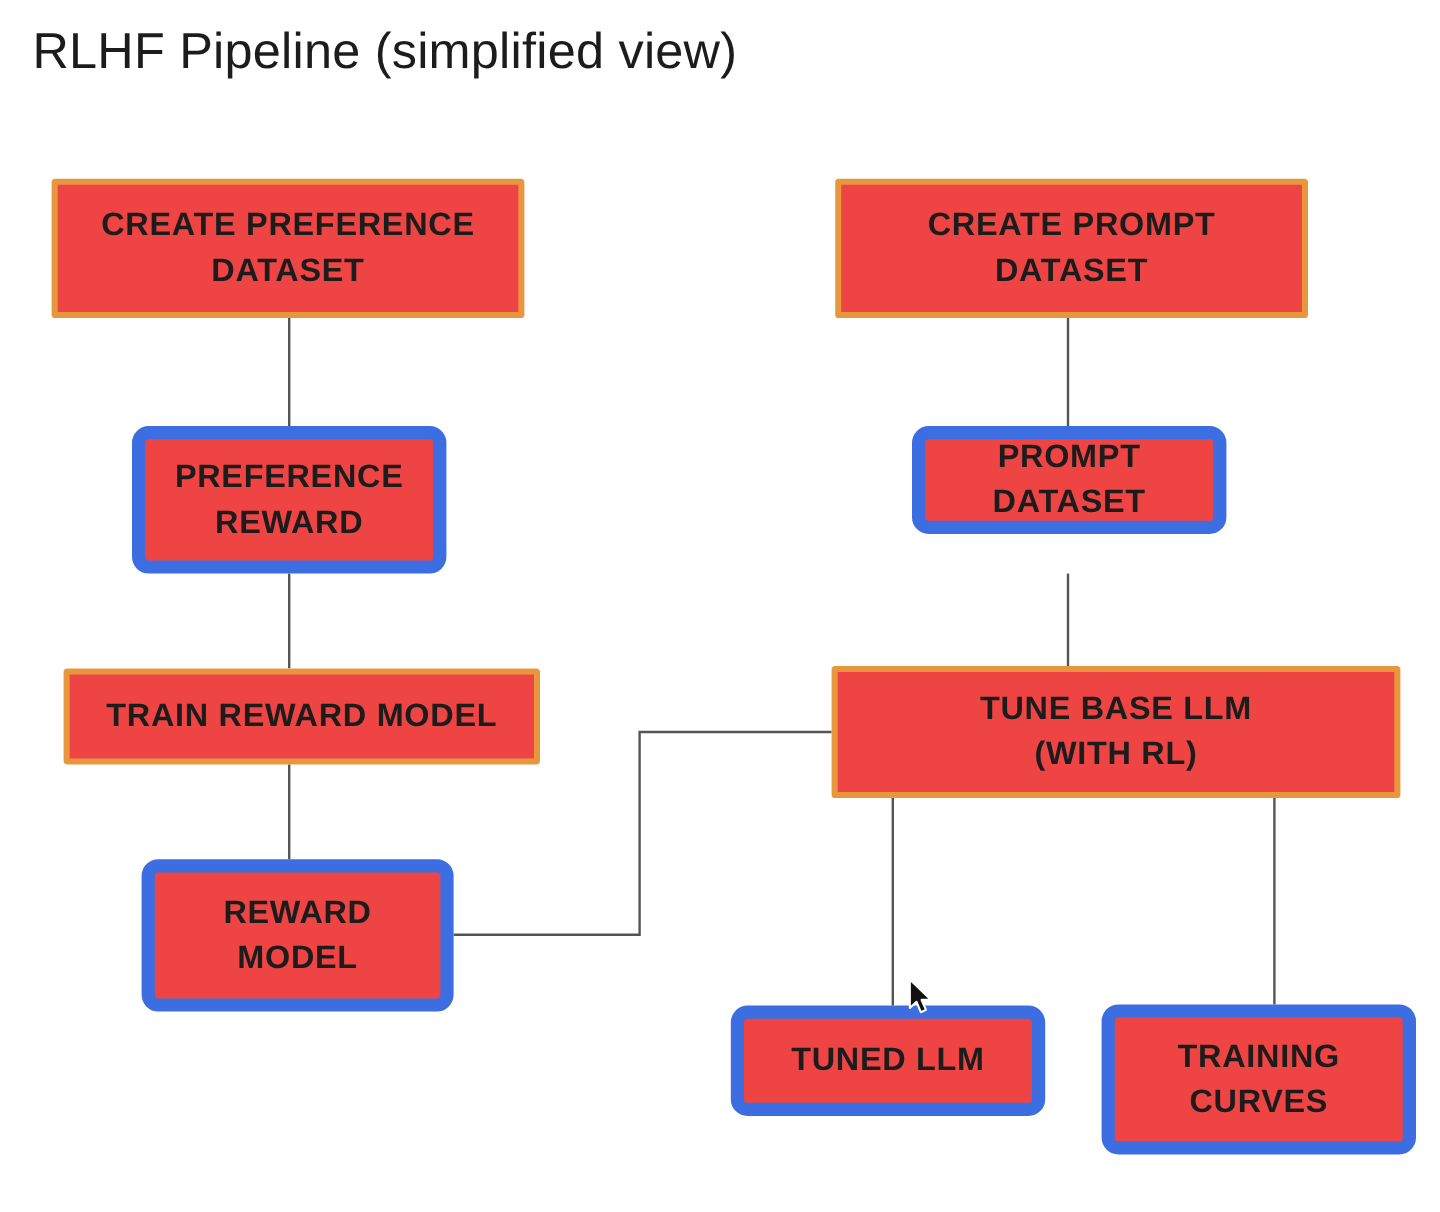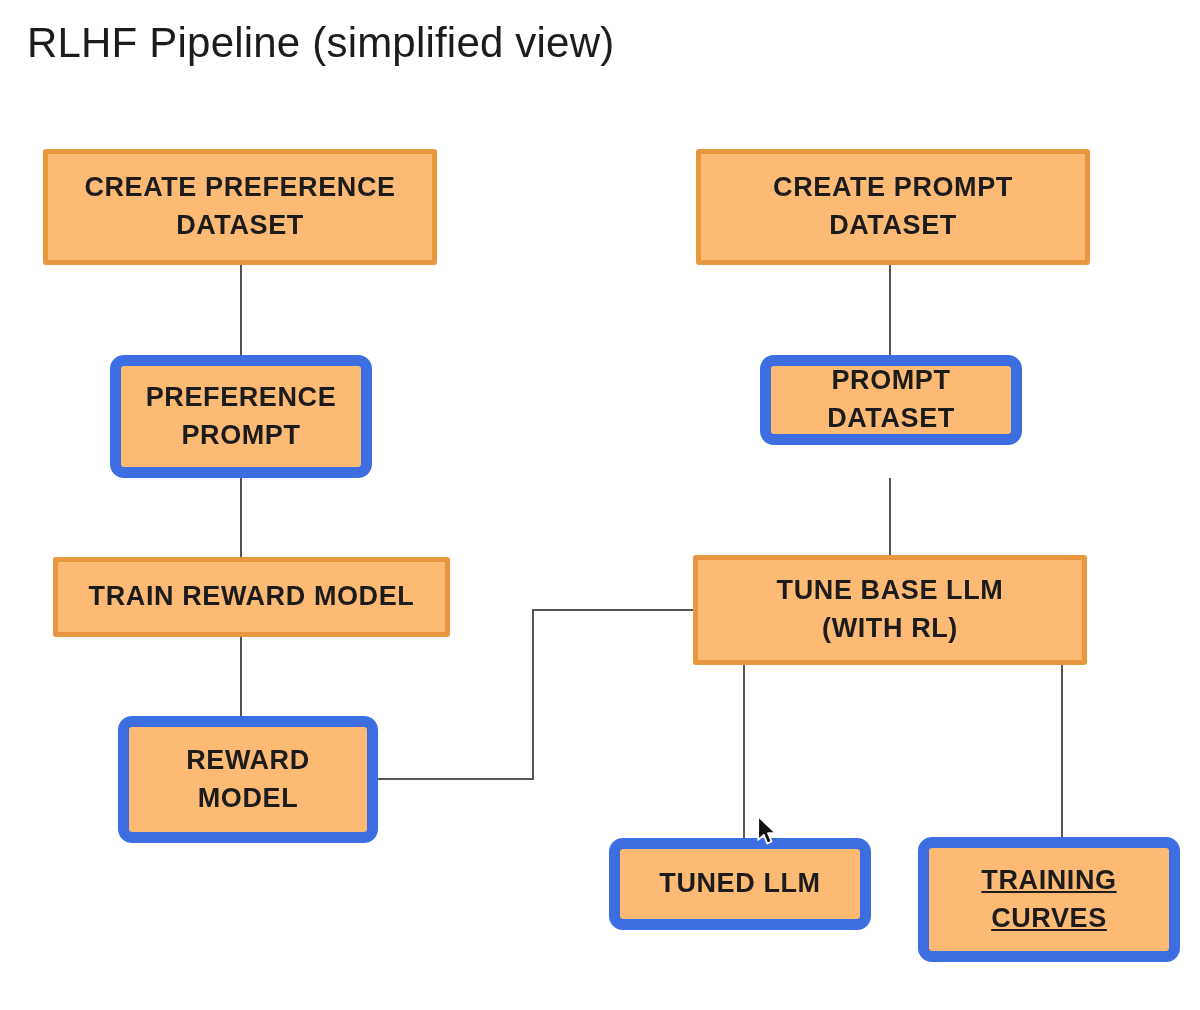--- a/index.html
+++ b/index.html
@@ -38,21 +38,21 @@
     stroke: var(--connector, #555);
     stroke-width: 2;
   }
   .node {
     position: absolute;
     box-sizing: border-box;
     display: flex;
     align-items: center;
     justify-content: center;
     text-align: center;
-    background: #fdba74;
+    background: #ef4444;
     color: var(--text, #1c1c1c);
   }
   .node .label {
     white-space: pre-line;
     font-size: 27px;
     font-weight: 600;
     letter-spacing: 0.6px;
     line-height: 1.4;
   }
   .stage {
@@ -63,23 +63,23 @@
     border: 11px solid var(--artifact-border, #3d6ee1);
     border-radius: 14px;
   }
   
   .n0 { left: 43px;  top: 149px; width: 394px; height: 116px; }
   .n1 { left: 110px; top: 355px; width: 262px; height: 123px; }
   .n2 { left: 53px;  top: 557px; width: 397px; height: 80px;  }
   .n3 { left: 118px; top: 716px; width: 260px; height: 127px; }
   .n4 { left: 696px; top: 149px; width: 394px; height: 116px; align-items: center; }
   .n5 { left: 760px; top: 355px; width: 262px; height: 90px; }
-  .n6 { left: 693px; top: 555px; width: 394px; height: 110px; }
+  .n6 { left: 693px; top: 555px; width: 474px; height: 110px; }
   .n7 { left: 609px; top: 838px; width: 262px; height: 92px;  }
-  .n8 { left: 918px; top: 837px; width: 262px; height: 125px; text-decoration: underline; }
+  .n8 { left: 918px; top: 837px; width: 262px; height: 125px; }
   .cursor {
     position: absolute;
     left: 755px;
     top: 815px;
     width: 24px;
     height: 32px;
   }
 </style>
 </head>
 <body>
@@ -99,21 +99,21 @@
     <path d="M1062 665 V837"></path>
   </svg>
 
   <div class="node stage n0">
     <span class="label">CREATE PREFERENCE
 DATASET</span>
   </div>
 
   <div class="node artifact n1">
     <span class="label">PREFERENCE
-PROMPT</span>
+REWARD</span>
   </div>
 
   <div class="node stage n2">
     <span class="label">TRAIN REWARD MODEL</span>
   </div>
 
   <div class="node artifact n3">
     <span class="label">REWARD
 MODEL</span>
   </div>

